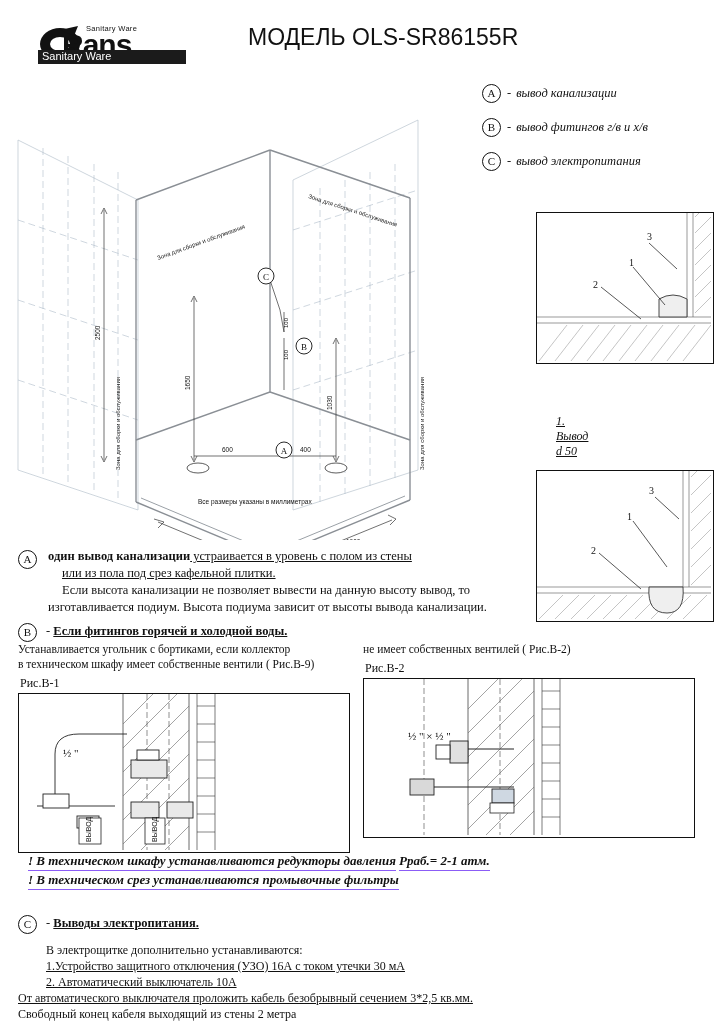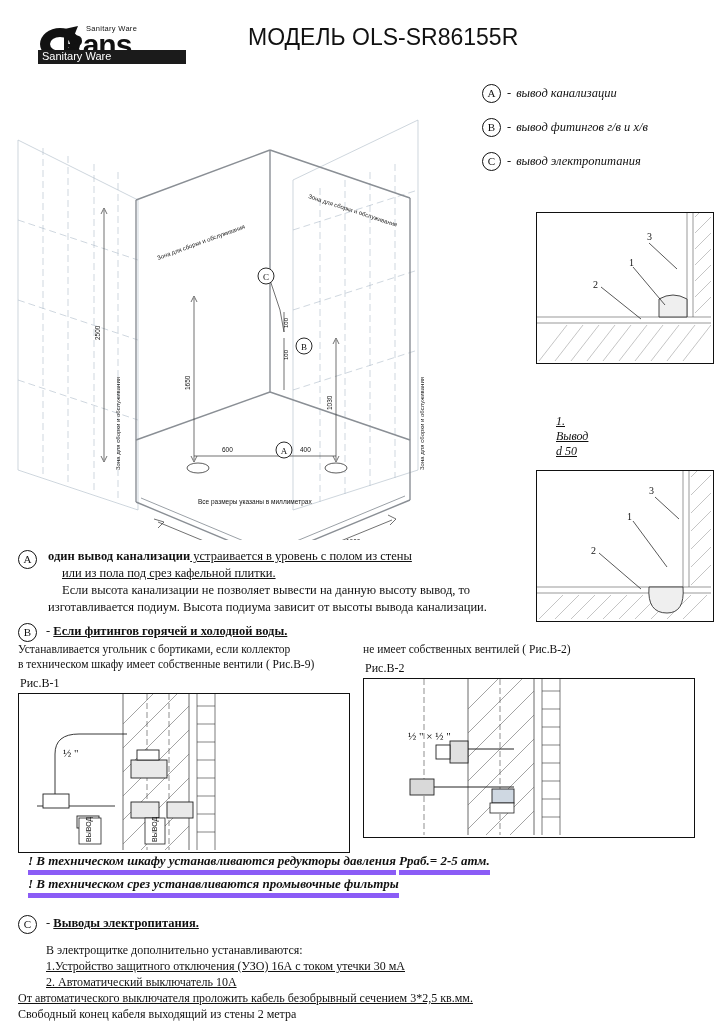--- a/index.html
+++ b/index.html
@@ -168,21 +168,21 @@
   
   .warn {
     position: absolute;
     left: 28px; top: 852px;
     width: 560px;
     font-size: 13px;
     font-weight: bold;
     font-style: italic;
     line-height: 18px;
   }
-  .uline { border-bottom: 5px solid #8b5cf6; display: inline-block; }
+  .uline { border-bottom: 1px solid #8b5cf6; display: inline-block; }
 
   
   .secC { position: absolute; left: 18px; top: 914px; width: 690px; }
   .secC-head { position: relative; height: 20px; }
   .secC-head .circ { position: absolute; left: 0; top: 1px; }
   .secC-head .lbl {
     position: absolute; left: 28px; top: 2px;
     font-size: 12.5px;
   }
   .secC-body {
@@ -571,21 +571,21 @@
             <rect x="126" y="124" width="24" height="10" fill="#fff" stroke="#222" stroke-width="0.8"></rect>
           </svg>
           <span class="half-lbl" style="left:44px;top:50px;">½ " × ½ "</span>
         </div>
       </div>
     </div>
   </div>
 
   <div class="warn">
     <div class="uline">! В техническом шкафу устанавливаются редукторы давления</div>
-    <div class="uline">Рраб.= 2-5 атм.</div>
+    <div class="uline">Рраб.= 2-1 атм.</div>
     <div class="uline">! В техническом срез устанавливаются промывочные фильтры</div>
   </div>
 
   <div class="secC">
     <div class="secC-head">
       <span class="circ">C</span>
       <span class="lbl">
         <span>-</span>
         <span class="b it u">Выводы электропитания.</span>
       </span>

